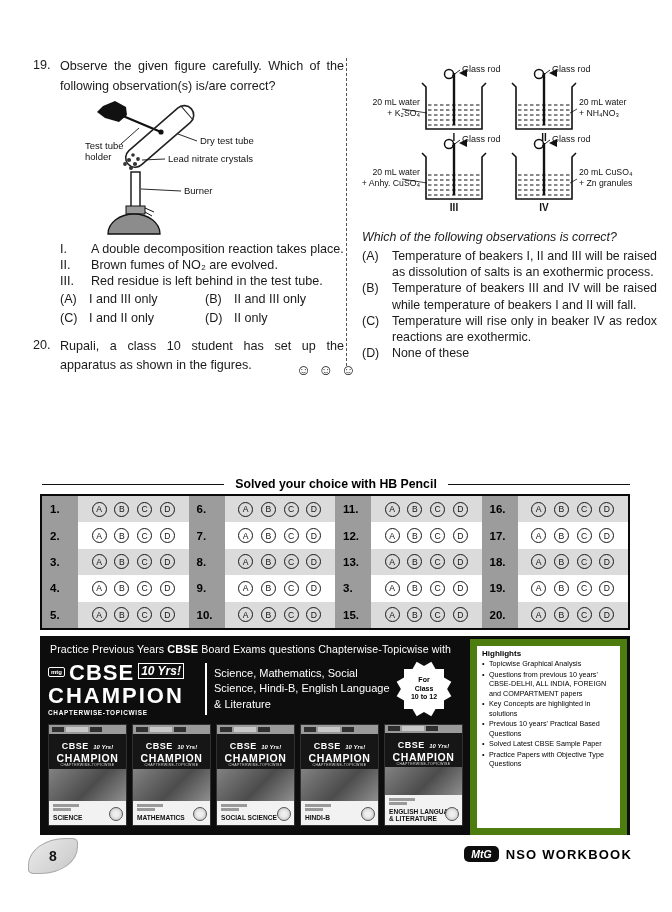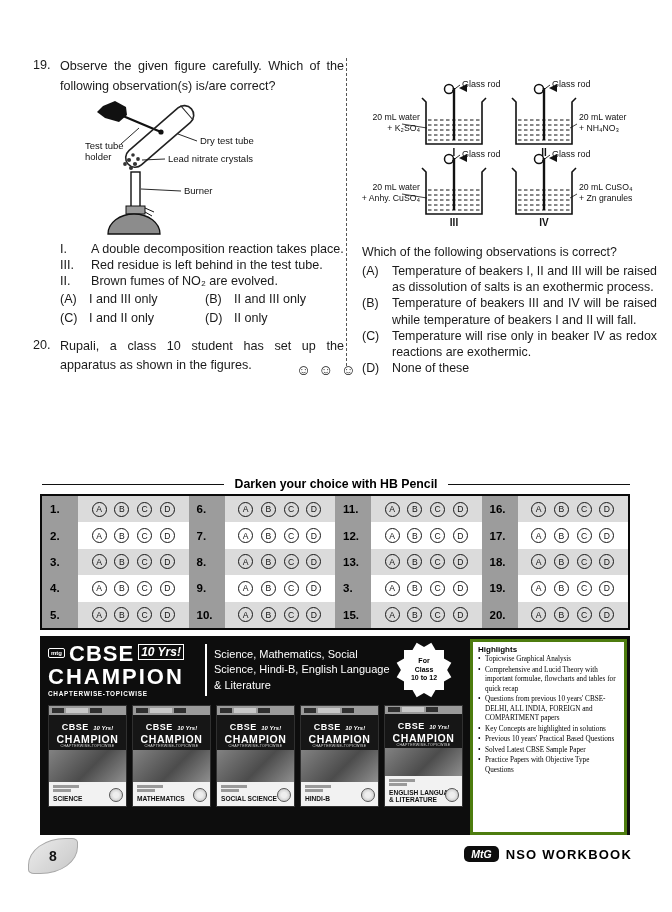--- a/index.html
+++ b/index.html
@@ -1,38 +1,38 @@
 <!DOCTYPE html>
 <html><head>
 <meta charset="utf-8">
 <style>
   html,body{margin:0;padding:0;}
   body{width:672px;height:912px;background:#ffffff;font-family:"Liberation Sans","DejaVu Sans",sans-serif;color:#1a1a1a;}
   .page{position:relative;width:672px;height:912px;overflow:hidden;background:#fff;}
 
   
   .col-left{position:absolute;left:33px;top:57px;width:311px;font-size:12.6px;line-height:1.3;}
-  .col-right{position:absolute;left:356px;top:72px;width:301px;font-size:12.4px;line-height:1.3;}
+  .col-right{position:absolute;left:356px;top:57px;width:301px;font-size:12.4px;line-height:1.3;}
   .col-divider{position:absolute;left:346px;top:58px;height:308px;border-left:1.5px dashed #555;}
 
   .qrow{display:flex;}
   .qnum{flex:0 0 27px;}
   .qtext{flex:1;text-align:justify;line-height:1.55;}
   .fig19{margin:2px 0 3px 48px;display:block;}
   .stmt{display:flex;margin-left:27px;line-height:1.28;}
   .stmt-n{flex:0 0 31px;}
   .stmt-t{flex:1;}
   .optgrid{display:grid;grid-template-columns:145px 1fr;margin:3px 0 0 27px;row-gap:3px;}
   .opt{display:flex;line-height:1.25;}
   .opt-n{flex:0 0 29px;}
   .q20{margin-top:10px;}
   .smileys{position:absolute;left:296px;top:361px;font-size:15px;letter-spacing:7px;color:#111;}
 
   .beakers{display:block;margin:0 0 4px 0;}
-  .rq-stem{margin:2px 0 3px 6px;}
+  .rq-stem{margin:2px 0 3px 6px;font-style:italic;}
   .opt2{display:flex;margin-left:6px;line-height:1.3;}
   .opt2-n{flex:0 0 30px;}
   .opt2-t{flex:1;text-align:justify;}
 
   svg text{font-family:"Liberation Sans","DejaVu Sans",sans-serif;fill:#111;}
 
   
   .sheet-head{position:absolute;left:42px;top:477px;width:588px;display:flex;align-items:center;font-weight:bold;font-size:12.3px;color:#000;}
   .sheet-head .rule{flex:1;border-top:1.7px solid #111;}
   .sheet-head .label{padding:0 11px;white-space:nowrap;}
@@ -76,24 +76,24 @@
   .cv-champ{font-size:10.5px;font-weight:bold;letter-spacing:0.6px;}
   .cv-tag{font-size:3.6px;letter-spacing:0.3px;color:#ddd;}
   .cv-photo{height:32px;background:linear-gradient(135deg,#828282,#4c4c4c 55%,#8f8f8f);}
   .cv-bottom{flex:1;background:#f2f2f2;color:#111;position:relative;padding:2px 4px;}
   .cv-bottom .ln{display:block;width:26px;height:2.5px;background:#9a9a9a;margin:1.5px 0;}
   .cv-bottom .ln.s{width:18px;}
   .cv-subject{font-weight:bold;font-size:6.6px;margin-top:3px;line-height:1.15;text-transform:uppercase;}
   .cv-badge{position:absolute;right:3px;bottom:4px;width:12px;height:12px;border:1.2px solid #555;border-radius:50%;background:radial-gradient(circle,#eee 30%,#bbb);}
 
   .ad-side{flex:0 0 160px;display:flex;flex-direction:column;}
-  .highlights-box{background:#fff;color:#000;border:3px solid #4d7c0f;margin:3px 3px 0 0;padding:3px 5px;flex:1;overflow:hidden;}
+  .highlights-box{background:#fff;color:#000;border:7px solid #4d7c0f;margin:3px 3px 0 0;padding:3px 5px;flex:1;overflow:hidden;}
   .hl-title{font-size:8px;font-weight:bold;margin-bottom:1px;}
   .hl-list{margin:0;padding:0;list-style:none;font-size:7.2px;line-height:1.32;}
-  .hl-list li{position:relative;padding-left:7px;margin-bottom:1px;font-family:Liberation Serif, serif;}
+  .hl-list li{position:relative;padding-left:7px;margin-bottom:1px;}
   .hl-list li::before{content:"•";position:absolute;left:0;top:0;}
   .more{height:19px;display:flex;align-items:center;justify-content:center;color:#fff;font-size:8.4px;letter-spacing:0.2px;}
 
   
   .leaf{position:absolute;left:28px;top:838px;width:48px;height:34px;background:linear-gradient(135deg,#ececec,#c7c7c7);border:1px solid #a8a8a8;border-radius:75% 12% 75% 12%;display:flex;align-items:center;justify-content:center;font-weight:bold;font-size:14px;color:#111;}
   .footer-right{position:absolute;right:40px;top:846px;display:flex;align-items:center;gap:7px;}
   .mtg-badge{background:#0d0d0d;color:#fff;font-weight:bold;font-style:italic;font-size:10.5px;padding:2px 7px;border-radius:5px;}
   .book-name{font-weight:bold;font-size:13px;letter-spacing:1.2px;color:#000;}
 </style>
 </head>
@@ -144,26 +144,26 @@
       <text x="87" y="64" font-size="9.5">Lead nitrate crystals</text>
       <line x1="100" y1="93" x2="60" y2="91" stroke="#111" stroke-width="0.9"></line>
       <text x="103" y="96" font-size="9.5">Burner</text>
     </svg>
 
     <div class="stmt">
       <span class="stmt-n">I.</span>
       <span class="stmt-t">A double decomposition reaction takes place.</span>
     </div>
     <div class="stmt">
+      <span class="stmt-n">II.</span>
+      <span class="stmt-t">Brown fumes of NO₂ are evolved.</span>
+    </div>
+    <div class="stmt">
       <span class="stmt-n">III.</span>
       <span class="stmt-t">Red residue is left behind in the test tube.</span>
-    </div>
-    <div class="stmt">
-      <span class="stmt-n">II.</span>
-      <span class="stmt-t">Brown fumes of NO₂ are evolved.</span>
     </div>
 
     <div class="optgrid">
       <div class="opt">
         <span class="opt-n">(A)</span>
         <span>I and III only</span>
       </div>
       <div class="opt">
         <span class="opt-n">(B)</span>
         <span>II and III only</span>
@@ -290,21 +290,21 @@
       <span class="opt2-t">Temperature will rise only in beaker IV as redox reactions are exothermic.</span>
     </div>
     <div class="opt2">
       <span class="opt2-n">(D)</span>
       <span class="opt2-t">None of these</span>
     </div>
   </div>
 
   <div class="sheet-head">
     <span class="rule"></span>
-    <span class="label">Darken your choice with HB Pencil</span>
+    <span class="label">Solved your choice with HB Pencil</span>
     <span class="rule"></span>
   </div>
   <div class="answer-grid">
       <div class="ag-row">
         <span class="ag-num">1.</span>
         <span class="ag-cell">
           <span class="bubble">A</span>
           <span class="bubble">B</span>
           <span class="bubble">C</span>
           <span class="bubble">D</span>
@@ -448,20 +448,21 @@
           <span class="bubble">A</span>
           <span class="bubble">B</span>
           <span class="bubble">C</span>
           <span class="bubble">D</span>
         </span>
       </div>
     </div>
 
   <div class="ad">
     <div class="ad-main">
+      <div class="ad-head"><span>Practice Previous Years </span><b>CBSE</b><span> Board Exams questions Chapterwise-Topicwise with</span></div>
       <div class="ad-logo-row">
         <div class="logo">
           <div class="logo-top">
             <span class="logo-mtg">mtg</span>
             <span class="logo-cbse">CBSE</span>
             <span class="logo-years">10 Yrs!</span>
           </div>
           <div class="logo-champion">CHAMPION</div>
           <div class="logo-tagline">CHAPTERWISE-TOPICWISE</div>
         </div>
@@ -554,21 +555,20 @@
               <span class="cv-badge"></span>
             </div>
           </div>
         </div>
     </div>
     <div class="ad-side">
       <div class="highlights-box">
         <div class="hl-title">Highlights</div>
         <ul class="hl-list">
             <li>Topicwise Graphical Analysis</li>
-            <li>Comprehensive and Lucid Theory with important formulae, flowcharts and tables for quick recap</li>
             <li>Questions from previous 10 years' CBSE-DELHI, ALL INDIA, FOREIGN and COMPARTMENT papers</li>
             <li>Key Concepts are highlighted in solutions</li>
             <li>Previous 10 years' Practical Based Questions</li>
             <li>Solved Latest CBSE Sample Paper</li>
             <li>Practice Papers with Objective Type Questions</li>
           </ul>
       </div>
     </div>
   </div>
 

